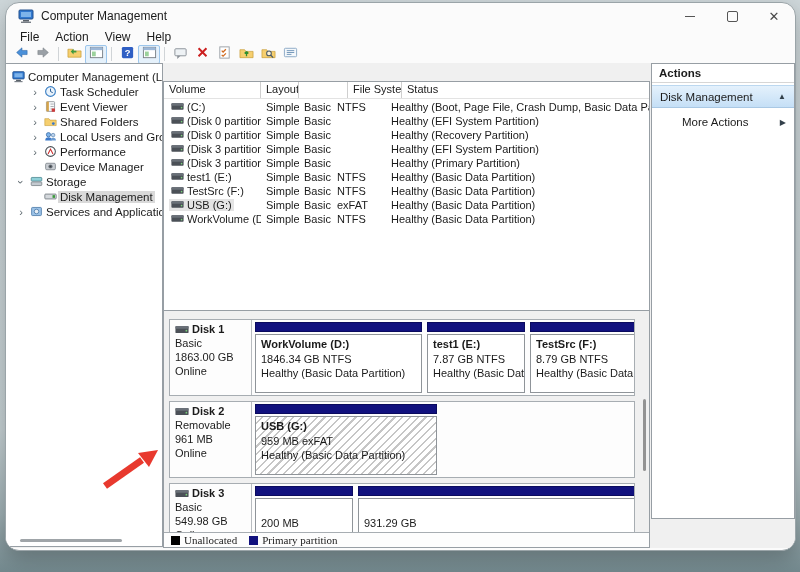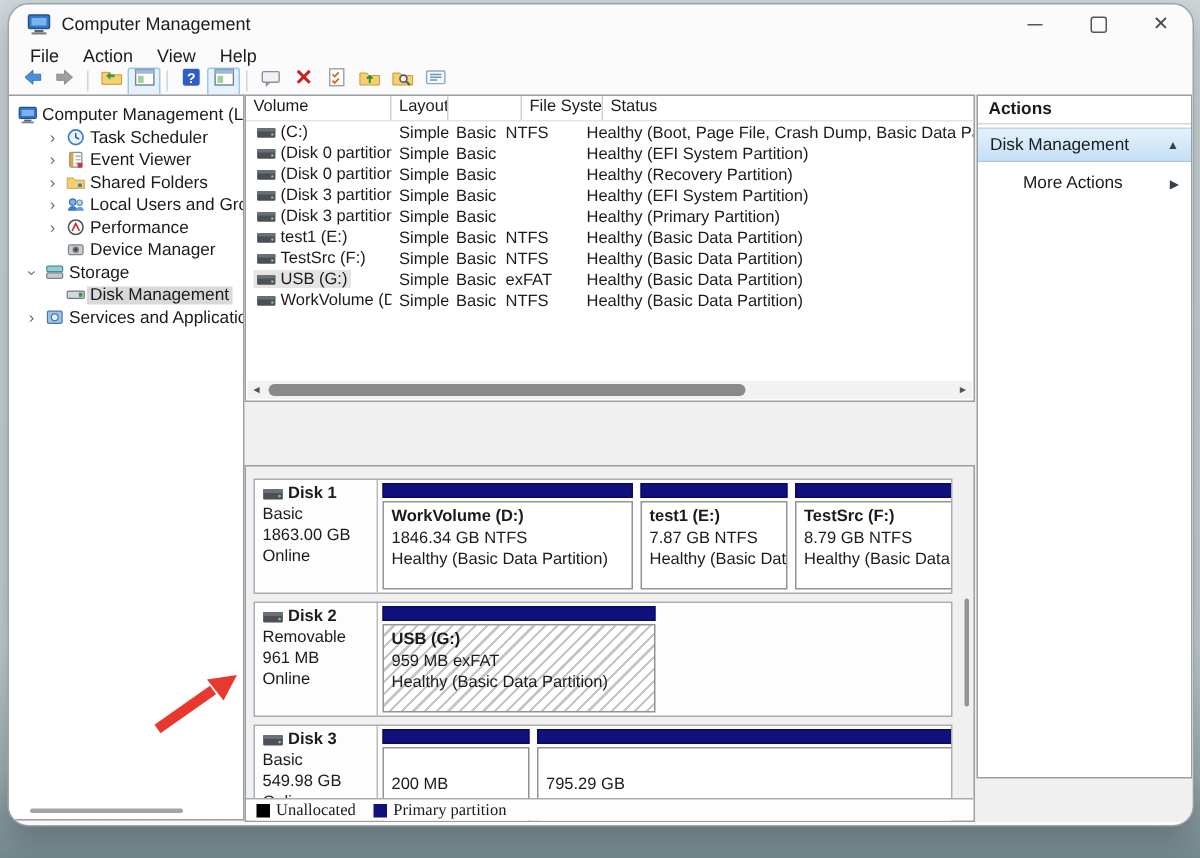--- a/index.html
+++ b/index.html
@@ -31,21 +31,21 @@
   #tree-pane{left:0;top:0;width:157px;height:484px;border-left:none;overflow:hidden;}
   .tree-row{position:relative;height:15px;display:flex;align-items:center;font-size:11.5px;color:#1b1b1b;white-space:nowrap;}
   .tree-row .chev{position:absolute;width:10px;text-align:center;font-size:11px;color:#5f6a70;line-height:10px;}
   .tree-row .chev.exp{transform:rotate(90deg);}
   .tree-row .ticon{position:absolute;width:13px;height:13px;}
   .tree-row .ticon svg{width:13px;height:13px;}
   .tree-row .tlabel{position:absolute;padding:0 2px;}
   .tree-row.sel .tlabel{background:#d9d9d9;}
   #tree-hscroll{position:absolute;left:14px;bottom:4px;width:102px;height:3px;border-radius:2px;background:#9fa4a8;}
   
-  #vol-pane{left:157px;top:0;width:487px;height:205px;overflow:hidden;}
+  #vol-pane{left:157px;top:18px;width:487px;height:249px;overflow:hidden;}
   #vol-header{display:flex;height:16px;border-bottom:1px solid #e3e3e3;font-size:11px;color:#1b1b1b;}
   .vh{box-sizing:border-box;padding:1px 0 0 5px;border-right:1px solid #cfcfcf;overflow:hidden;white-space:nowrap;}
   .vrow{display:flex;height:14px;font-size:11px;color:#1b1b1b;align-items:center;}
   .vc{box-sizing:border-box;padding-left:5px;overflow:hidden;white-space:nowrap;}
   .vname{display:inline-flex;align-items:center;gap:3px;padding:0 2px;}
   .vname svg{width:13px;height:9px;flex:0 0 auto;}
   .vrow.hl .vname{background:#e4e4e4;}
   #vol-hscroll{position:absolute;left:1px;right:1px;bottom:1px;height:12px;background:#f2f2f2;}
   #vol-hscroll .arr{position:absolute;top:0;width:12px;height:12px;font-size:7px;color:#555;display:flex;align-items:center;justify-content:center;}
   #vol-hscroll .arr.right{right:0;}
@@ -538,21 +538,21 @@
                   <div class="pbody">
                     <div class="ptitle"></div>
                     <div>200 MB</div>
                     <div>Healthy (EFI System Partition)</div>
                   </div>
                 </div>
                 <div class="part" style="width: 282px;">
                   <div class="pbar" style="background: rgb(17, 17, 126);"></div>
                   <div class="pbody">
                     <div class="ptitle"></div>
-                    <div>795.29 GB</div>
+                    <div>931.29 GB</div>
                     <div>Healthy (Primary Partition)</div>
                   </div>
                 </div>
               </div>
             </div>
           </div>
         <div id="disk-vscroll"></div>
         <div id="legend">
             <span class="leg-item">
               <span class="leg-sq" style="background: rgb(0, 0, 0);"></span>

